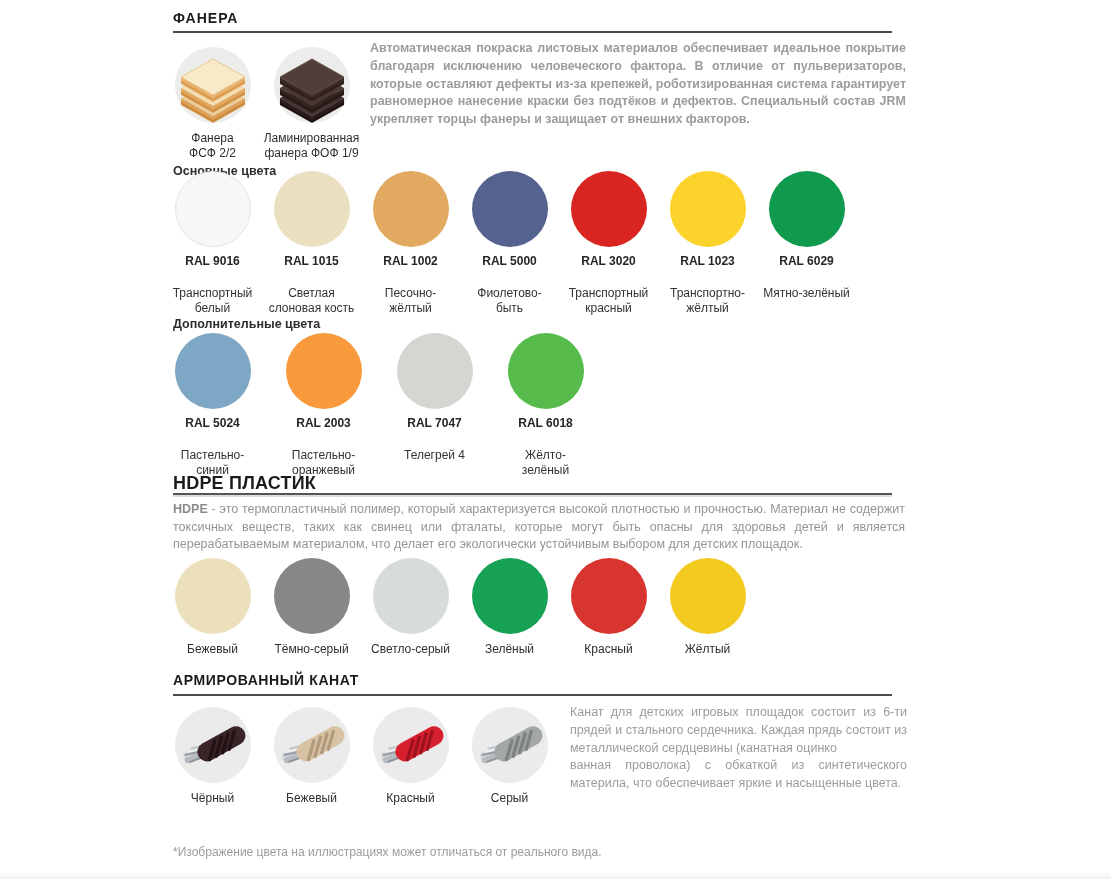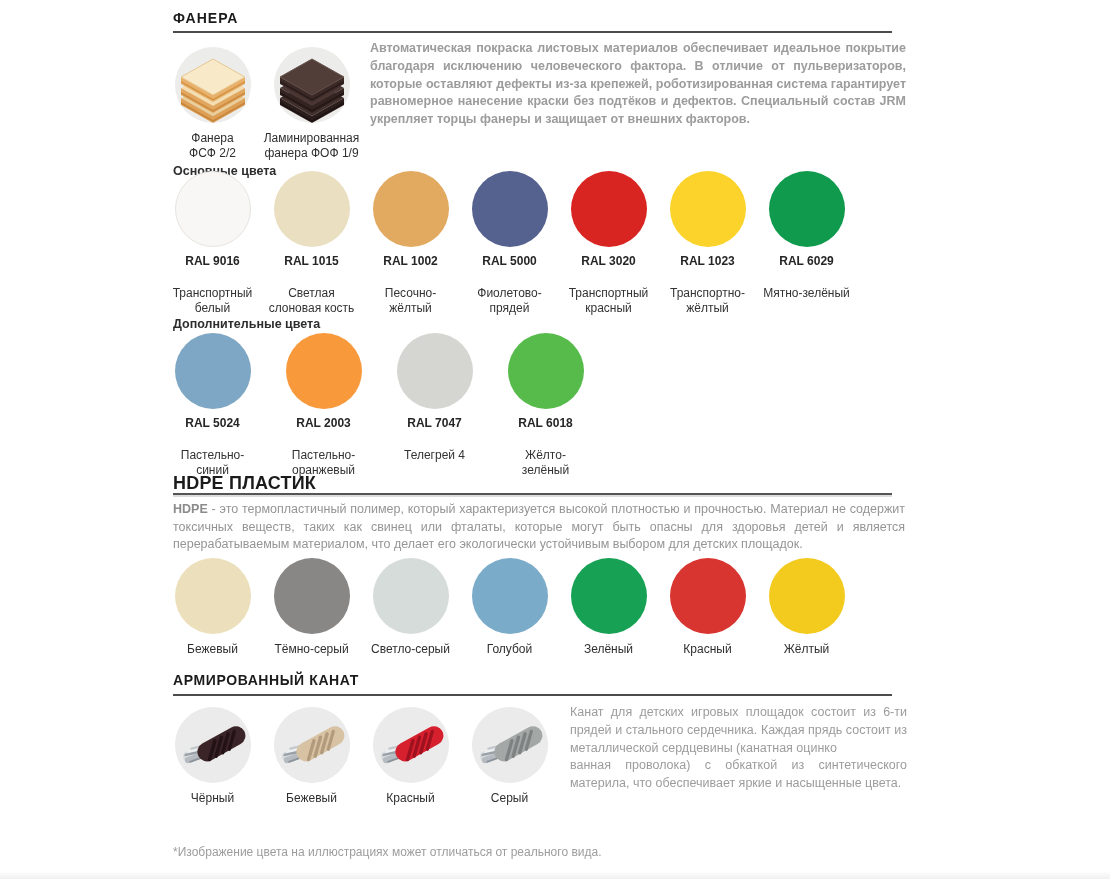--- a/index.html
+++ b/index.html
@@ -193,21 +193,21 @@
     <div class="cell">
     <div class="circle" style="background: rgb(226, 169, 96);"></div>
     <div class="code">RAL 1002</div>
     <div class="cname">Песочно-
 жёлтый</div>
   </div>
     <div class="cell">
     <div class="circle" style="background: rgb(85, 97, 142);"></div>
     <div class="code">RAL 5000</div>
     <div class="cname">Фиолетово-
-прядей</div>
+быть</div>
   </div>
     <div class="cell">
     <div class="circle" style="background: rgb(217, 37, 33);"></div>
     <div class="code">RAL 3020</div>
     <div class="cname">Транспортный
 красный</div>
   </div>
     <div class="cell">
     <div class="circle" style="background: rgb(251, 211, 43);"></div>
     <div class="code">RAL 1023</div>
@@ -256,24 +256,20 @@
     <div class="circle" style="background: rgb(236, 223, 187);"></div>
     <div class="cname mat-label">Бежевый</div>
   </div>
     <div class="cell">
     <div class="circle" style="background: rgb(136, 135, 134);"></div>
     <div class="cname mat-label">Тёмно-серый</div>
   </div>
     <div class="cell">
     <div class="circle" style="background: rgb(214, 220, 218);"></div>
     <div class="cname mat-label">Светло-серый</div>
-  </div>
-    <div class="cell">
-    <div class="circle" style="background: rgb(122, 171, 201);"></div>
-    <div class="cname mat-label">Голубой</div>
   </div>
     <div class="cell">
     <div class="circle" style="background: rgb(22, 161, 85);"></div>
     <div class="cname mat-label">Зелёный</div>
   </div>
     <div class="cell">
     <div class="circle" style="background: rgb(216, 53, 49);"></div>
     <div class="cname mat-label">Красный</div>
   </div>
     <div class="cell">

